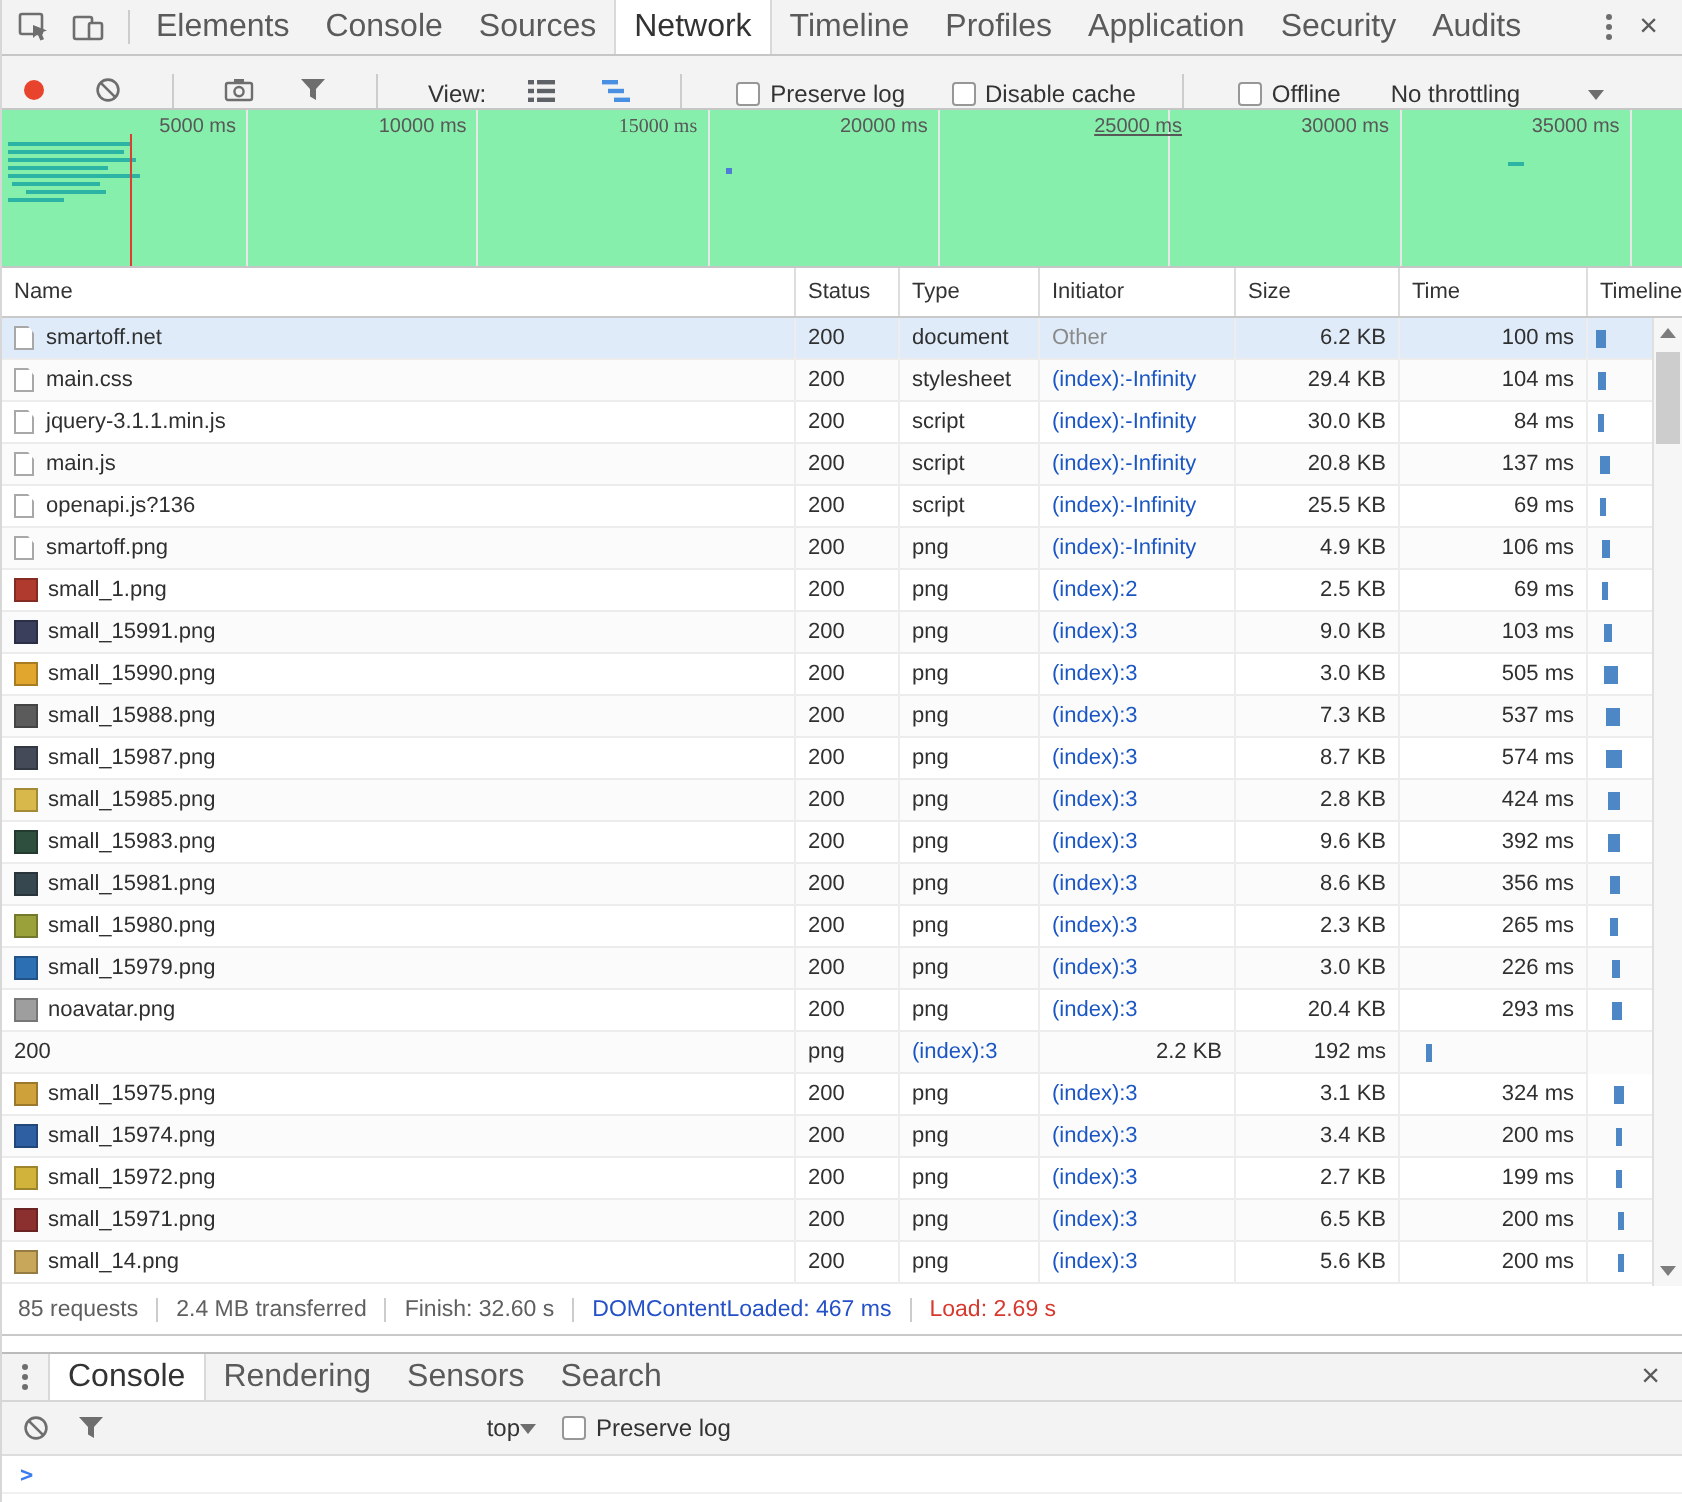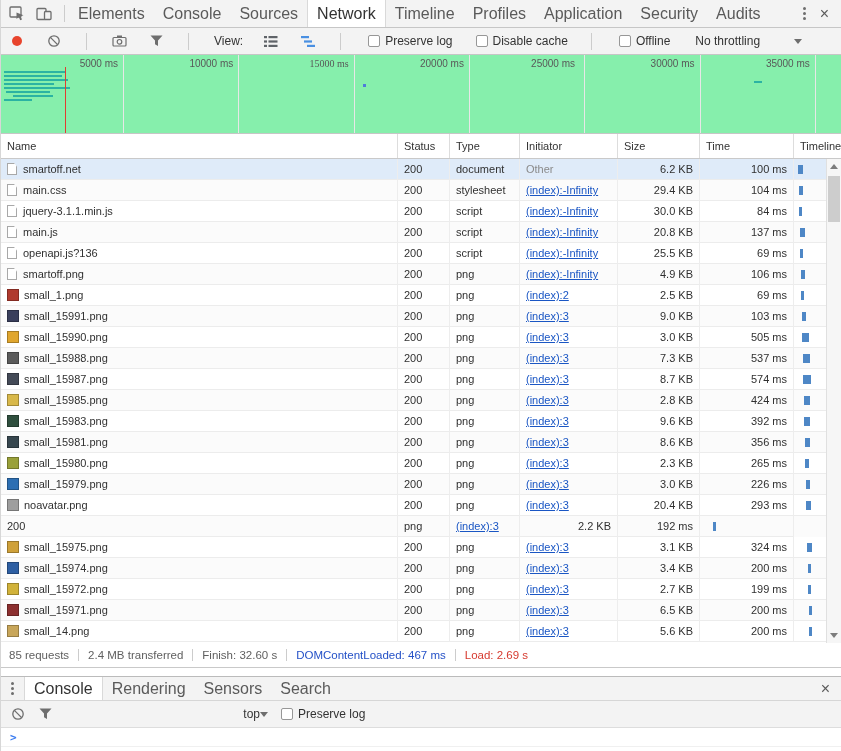--- a/index.html
+++ b/index.html
@@ -12,21 +12,21 @@
 .tbtn{display:flex;align-items:center;justify-content:center;width:18px;height:18px;cursor:default}
 .sep{width:1px;height:17px;background:#ccc;margin:0 4px;flex:0 0 auto}
 .tabs{display:flex;height:100%}
 .tab{padding:0 9px;display:flex;align-items:center;font-size:16px;color:#5a5a5a;cursor:default;white-space:nowrap}
 .tab.selected{background:#fff;color:#333;border-left:1px solid #d9d9d9;border-right:1px solid #d9d9d9}
 .tabbar-right{margin-left:auto;display:flex;align-items:center;gap:14px;padding:0 12px}
 .vdots{display:flex;flex-direction:column;gap:2px}
 .vdots i{width:3px;height:3px;border-radius:50%;background:#6e6e6e;display:block}
 .close-x{color:#5a5a5a;font-size:16px;line-height:16px;cursor:default}
 
-.nettoolbar{height:27px;background:#f3f3f3;border-bottom:1px solid #c6c6c6;display:flex;align-items:center;padding:0 7px;gap:19px;flex:0 0 auto;font-size:12px;color:#333}
+.nettoolbar{height:27px;background:#f3f3f3;border-bottom:1px solid #c6c6c6;display:flex;align-items:flex-end;padding:0 7px;gap:19px;flex:0 0 auto;font-size:12px;color:#333}
 .record{width:10px;height:10px;border-radius:50%;background:#e8442d}
 .viewlabel{color:#333;margin-left:2px}
 .cb{display:flex;align-items:center;gap:5px;margin-left:4px;cursor:default}
 .box{width:12px;height:12px;border:1px solid #979797;border-radius:2px;background:#fff;flex:0 0 auto}
 .caret{width:0;height:0;border-left:4px solid transparent;border-right:4px solid transparent;border-top:5px solid #6e6e6e}
 .dd{display:flex;align-items:center;gap:34px;margin-left:6px;cursor:default}
 
 .overview{position:relative;height:79px;border-bottom:1px solid #c6c6c6;background:#86efac;flex:0 0 auto;overflow:hidden}
 .gridline{position:absolute;top:0;bottom:0;width:1px;background:#e7e7e7}
 .ticklabel{position:absolute;top:3px;font-size:10px;color:#585858;transform:translateX(-100%);padding-right:5px;white-space:nowrap}
@@ -36,21 +36,21 @@
 .grid{display:grid;grid-template-columns:397px 52px 70px 98px 82px 94px 1fr}
 .thead{height:25px;border-bottom:1px solid #c9c9c9;background:#fff;flex:0 0 auto;font-size:11px;color:#333}
 .thead .cell{display:flex;align-items:center;padding:0 6px;border-right:1px solid #ddd;overflow:hidden;white-space:nowrap}
 .thead .cell:last-child{border-right:none}
 .tbody{flex:0 0 auto;height:484px;position:relative;font-size:11px;background:#fff}
 .row{height:21px;cursor:default}
 .row .cell{display:flex;align-items:center;padding:0 6px;border-right:1px solid #ededed;border-bottom:1px solid #ececec;overflow:hidden;white-space:nowrap;color:#303030}
 .row:nth-child(even){background:#fbfbfb}
 .row.selected,.row.selected .cell{background:#dfebf9}
 .right{justify-content:flex-end}
-.link{color:#1a56c4;text-decoration:underline}
+.link{color:#1a56c4;}
 .muted{color:#8a8a8a}
 .doc-icon{width:10px;height:12px;border:1px solid #a8a8a8;background:#fff;margin-right:6px;flex:0 0 auto;clip-path:polygon(0 0,70% 0,100% 30%,100% 100%,0 100%)}
 .img-icon{width:12px;height:12px;margin-right:5px;flex:0 0 auto;border:1px solid rgba(0,0,0,.25)}
 .tl{position:relative}
 .bar{position:absolute;top:6px;height:9px}
 
 .scrollbar{position:absolute;top:0;right:0;width:15px;height:100%;background:#f6f6f6;border-left:1px solid #e0e0e0}
 .sb-arrow{position:absolute;left:0;width:14px;height:15px;display:flex;align-items:center;justify-content:center}
 .tri{width:0;height:0}
 .tri-up{border-left:4px solid transparent;border-right:4px solid transparent;border-bottom:5px solid #7d7d7d}
@@ -181,21 +181,21 @@
   <div class="overview">
       <div class="gridline" style="left: 122px;"></div>
       <div class="ticklabel" style="left: 122px;">5000 ms</div>
       <div class="gridline" style="left: 237.3px;"></div>
       <div class="ticklabel" style="left: 237.3px;">10000 ms</div>
       <div class="gridline" style="left: 352.6px;"></div>
       <div class="ticklabel" style="left: 352.6px; font-family: Liberation Serif, serif;">15000 ms</div>
       <div class="gridline" style="left: 467.9px;"></div>
       <div class="ticklabel" style="left: 467.9px;">20000 ms</div>
       <div class="gridline" style="left: 583.2px;"></div>
-      <div class="ticklabel" style="left: 579px;">25000 ms</div>
+      <div class="ticklabel" style="left: 595px; text-decoration: underline;">25000 ms</div>
       <div class="gridline" style="left: 698.5px;"></div>
       <div class="ticklabel" style="left: 698.5px;">30000 ms</div>
       <div class="gridline" style="left: 813.8px;"></div>
       <div class="ticklabel" style="left: 813.8px;">35000 ms</div>
       <div class="ovbar" style="left: 3px; top: 16px; width: 62px; height: 2px; background: rgb(43, 179, 163);"></div>
       <div class="ovbar" style="left: 3px; top: 20px; width: 58px; height: 2px; background: rgb(43, 179, 163);"></div>
       <div class="ovbar" style="left: 3px; top: 24px; width: 64px; height: 2px; background: rgb(43, 179, 163);"></div>
       <div class="ovbar" style="left: 3px; top: 28px; width: 50px; height: 2px; background: rgb(43, 179, 163);"></div>
       <div class="ovbar" style="left: 3px; top: 32px; width: 66px; height: 2px; background: rgb(43, 179, 163);"></div>
       <div class="ovbar" style="left: 5px; top: 36px; width: 44px; height: 2px; background: rgb(43, 179, 163);"></div>

